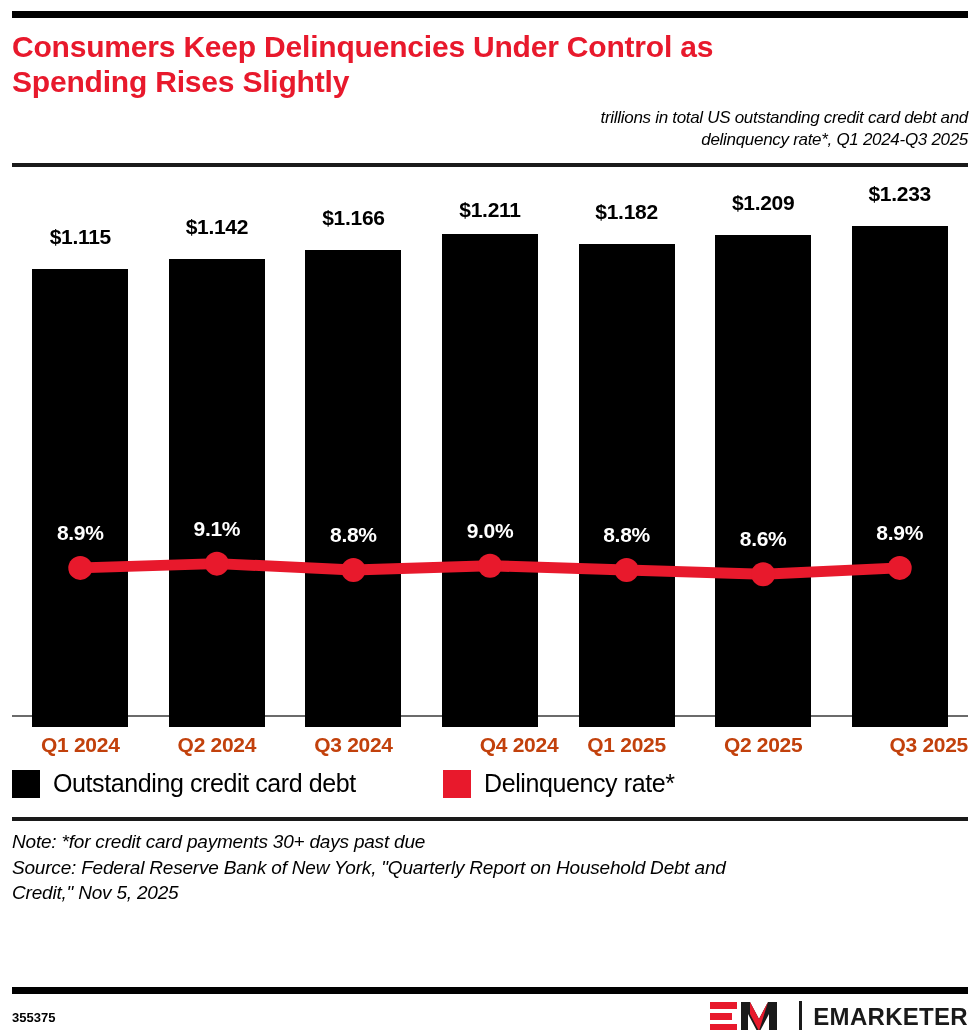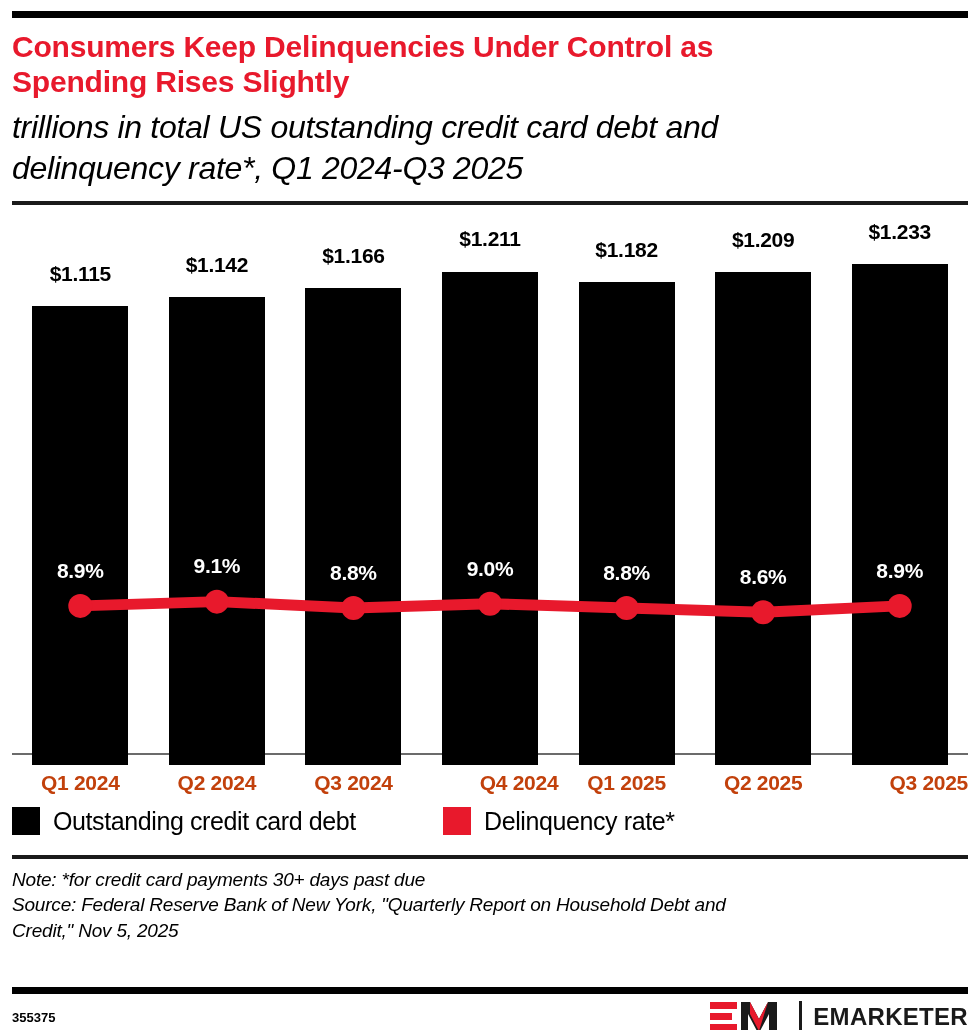--- a/index.html
+++ b/index.html
@@ -35,27 +35,28 @@
     color: #E8192C;
     font-size: 30px;
     font-weight: 700;
     line-height: 1.17;
     letter-spacing: -0.2px;
     margin-top: 11px;
     white-space: pre-line;
   }
   .subtitle {
     color: #000;
-    font-size: 32px;
+    font-size: 17px;
     font-style: italic;
     font-weight: 400;
     line-height: 1.26;
     letter-spacing: -0.3px;
     margin-top: 8px;
     white-space: pre-line;
+    text-align: right;
   }
 
   
   .header-rule {
     height: 4px;
     background: #1a1a1a;
     margin-top: 13px;
   }
 
   
@@ -253,21 +254,21 @@
           <div class="bar-label" style="top: 47.8496px;">$1.142</div>
           <div class="rate-label" style="top: 349.625px;">9.1%</div>
         </div>
         <div class="bar-col" style="left: 293.429px; width: 96px;">
           <div class="bar" style="height: 476.812px;"></div>
           <div class="bar-label" style="top: 39.188px;">$1.166</div>
           <div class="rate-label" style="top: 356px;">8.8%</div>
         </div>
         <div class="bar-col" style="left: 430px; width: 96px;">
           <div class="bar" style="height: 493.053px;"></div>
-          <div class="bar-label" style="top: 22px;">$1.211</div>
+          <div class="bar-label" style="top: 31px;">$1.211</div>
           <div class="rate-label" style="top: 351.75px;">9.0%</div>
         </div>
         <div class="bar-col" style="left: 566.571px; width: 96px;">
           <div class="bar" style="height: 482.586px;"></div>
           <div class="bar-label" style="top: 33.4135px;">$1.182</div>
           <div class="rate-label" style="top: 356px;">8.8%</div>
         </div>
         <div class="bar-col" style="left: 703.143px; width: 96px;">
           <div class="bar" style="height: 492.331px;"></div>
           <div class="bar-label" style="top: 23.6692px;">$1.209</div>

